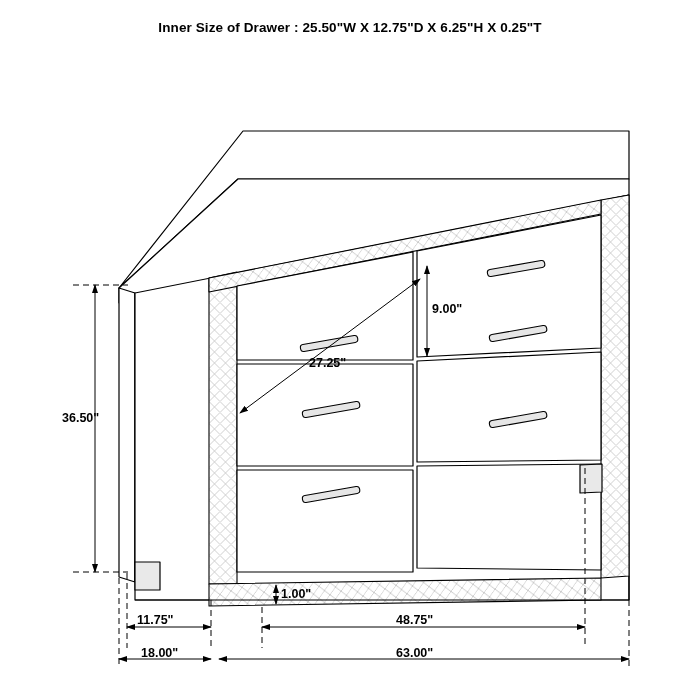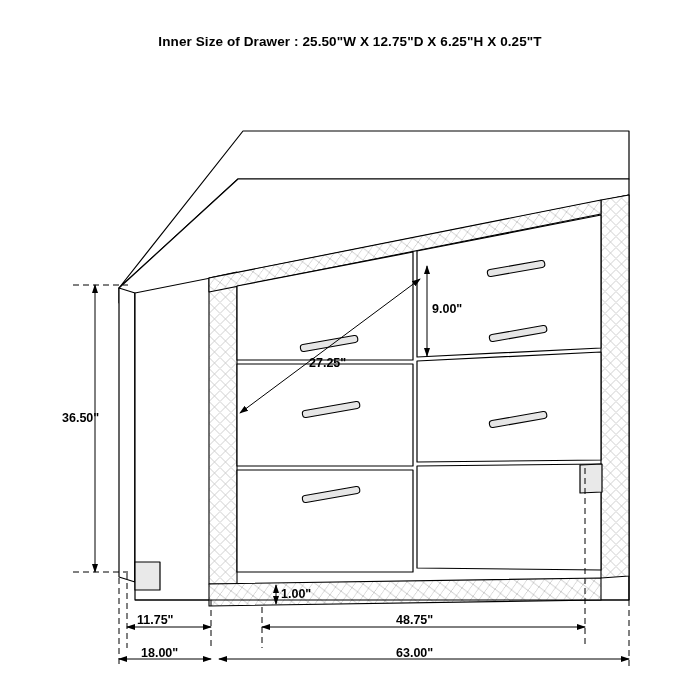--- a/index.html
+++ b/index.html
@@ -17,21 +17,21 @@
   }
   #stage {
     position: absolute;
     left: 0; top: 0;
     width: 700px;
     height: 700px;
   }
   #title {
     position: absolute;
     left: 0;
-    top: 34px;
+    top: 20px;
     width: 700px;
     text-align: center;
     font-size: 13.5px;
     font-weight: bold;
     letter-spacing: 0.1px;
   }
   svg#drawing {
     position: absolute;
     left: 0;
     top: 0;

